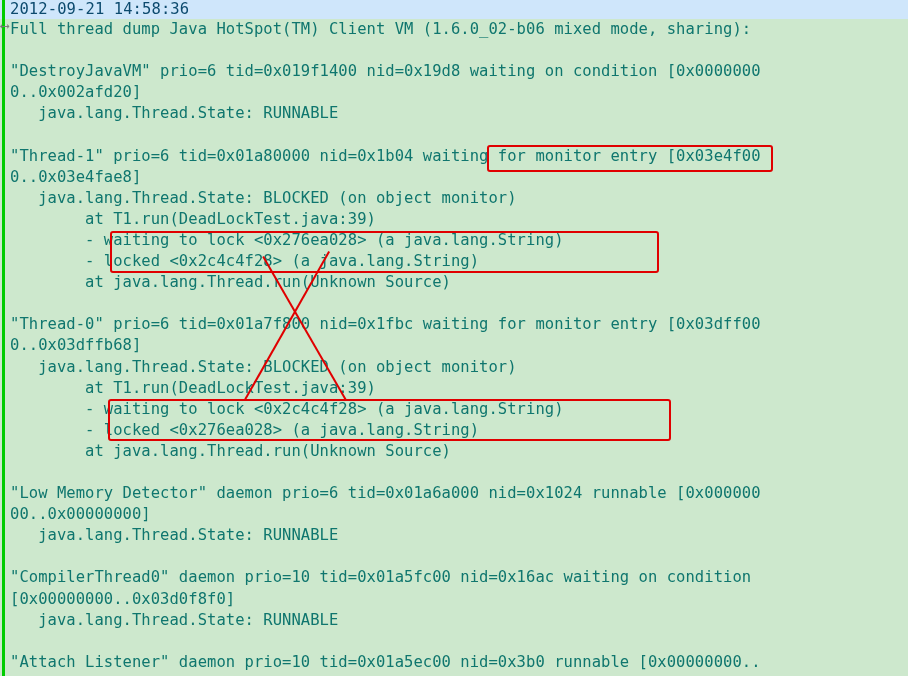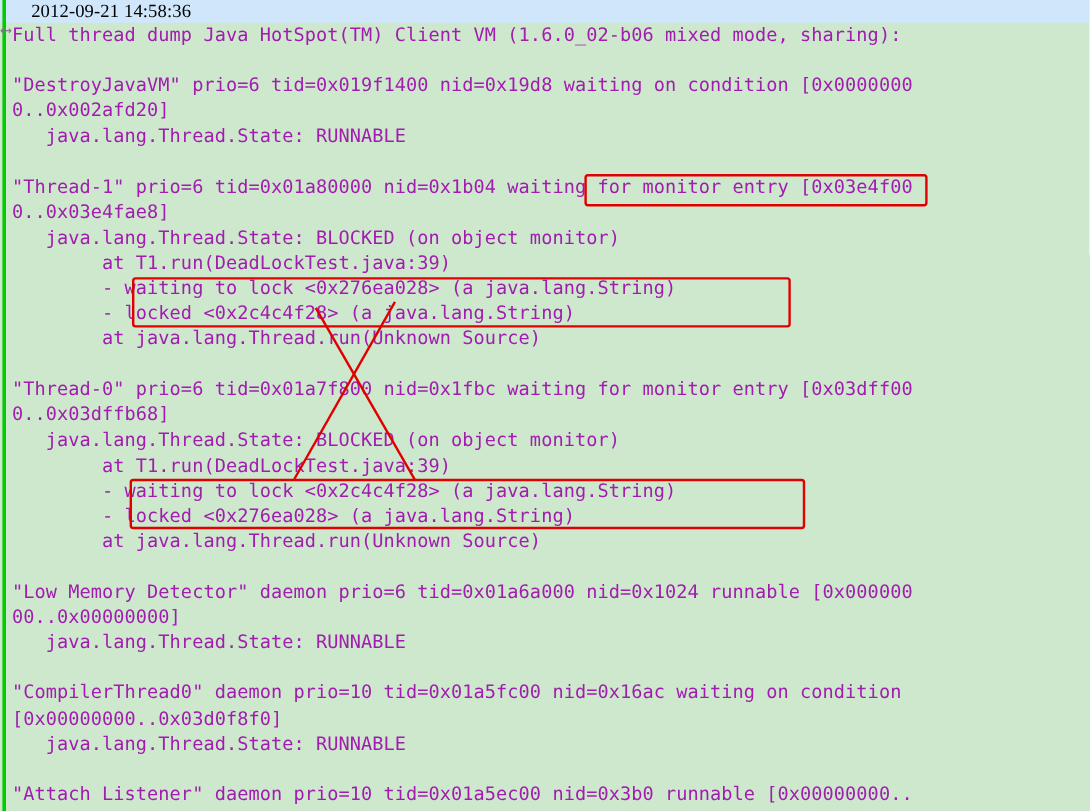--- a/index.html
+++ b/index.html
@@ -43,41 +43,40 @@
     position: absolute;
     left: 0;
     top: 0;
     width: 908px;
     height: 19px;
     background: #cfe6fb;
     z-index: 2;
   }
   .timestamp-text {
     position: absolute;
-    left: 26px;
+    left: 10px;
     top: 0;
     height: 19px;
     line-height: 19px;
     font-size: 15.5px;
-    color: #000000;
+    color: #0c4a6e;
     white-space: pre;
     letter-spacing: 0.1px;
     z-index: 3;
-    font-family: Liberation Serif, serif;
   }
   
   .dump {
     position: absolute;
     left: 10px;
     top: 19px;
     width: 898px;
     z-index: 1;
     font-size: 15.5px;
     line-height: 21.1px;
-    color: #a21caf;
+    color: #0f766e;
     white-space: pre;
     letter-spacing: 0.05px;
   }
   .dump .line {
     height: 21.1px;
     white-space: pre;
   }
   
   .annotations {
     position: absolute;

